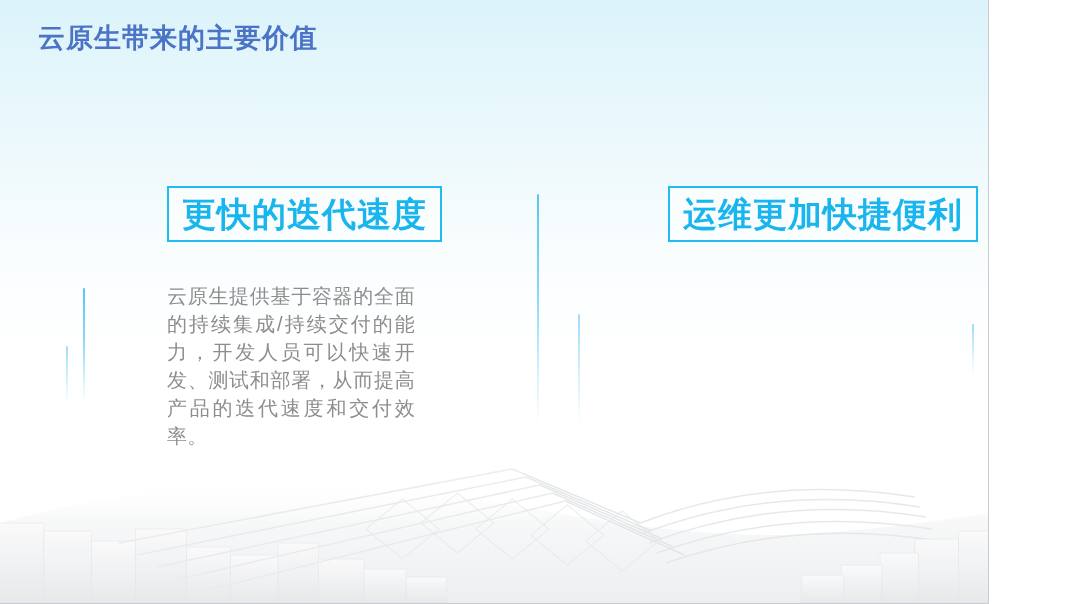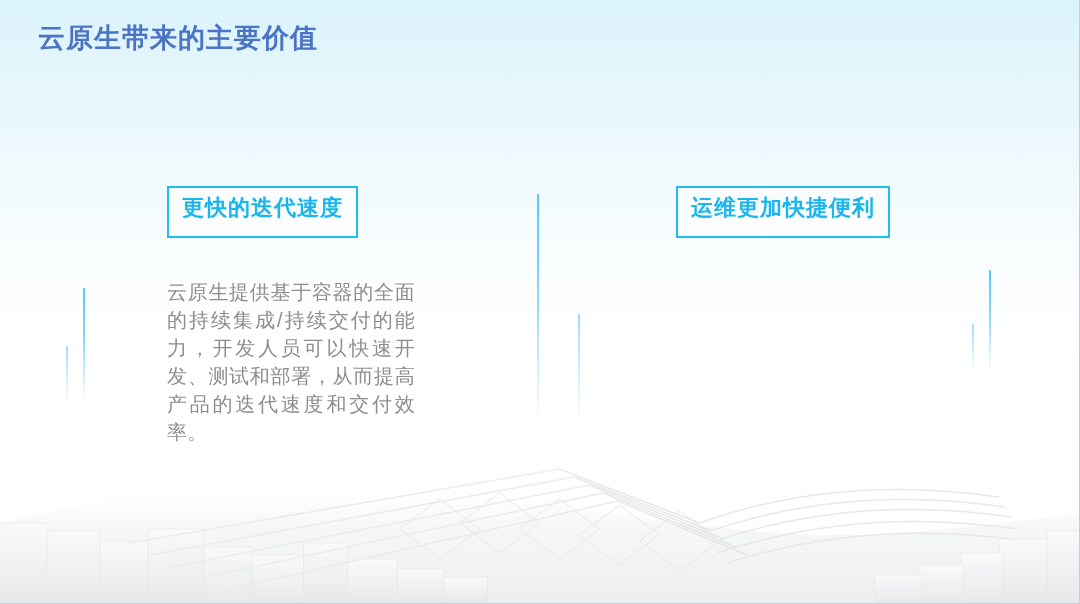--- a/index.html
+++ b/index.html
@@ -3,21 +3,21 @@
 <meta charset="utf-8">
 <title>Slide</title>
 <style>
   html, body {
     margin: 0;
     padding: 0;
     background: #ffffff;
   }
   #slide {
     position: relative;
-    width: 1080px;
+    width: 989px;
     height: 604px;
     overflow: hidden;
     font-family: "Liberation Sans", "DejaVu Sans", sans-serif;
     background:
       linear-gradient(to bottom,
         #dcf3fb 0px,
         #e3f6fb 70px,
         #edf9fc 150px,
         #f6fcfd 230px,
         #fdfeff 300px,
@@ -65,29 +65,29 @@
   }
   .col-left  { left: 167px; width: 250px; }
   .col-right { left: 664px; width: 250px; }
 
   .card-heading {
     display: inline-block;
     box-sizing: border-box;
     border: 2px solid #1fbdf2;
     background: rgba(255,255,255,0.55);
     color: #18b5ee;
-    font-size: 22px;
+    font-size: 34px;
     font-weight: 600;
     letter-spacing: 1px;
     line-height: 1;
-    padding: 9px 13px 17px 13px;
+    padding: 9px 13px 9px 13px;
     white-space: nowrap;
   }
   .col-left  .card-heading { margin-left: 0px; }
-  .col-right .card-heading { margin-left: 12px; }
+  .col-right .card-heading { margin-left: 4px; }
 
   .card-body {
     margin-top: 40px;
     width: 248px;
     font-size: 20px;
     line-height: 28px;
     color: #8d8d8d;
     letter-spacing: 0.3px;
     text-align: justify;
     text-justify: inter-ideograph;

